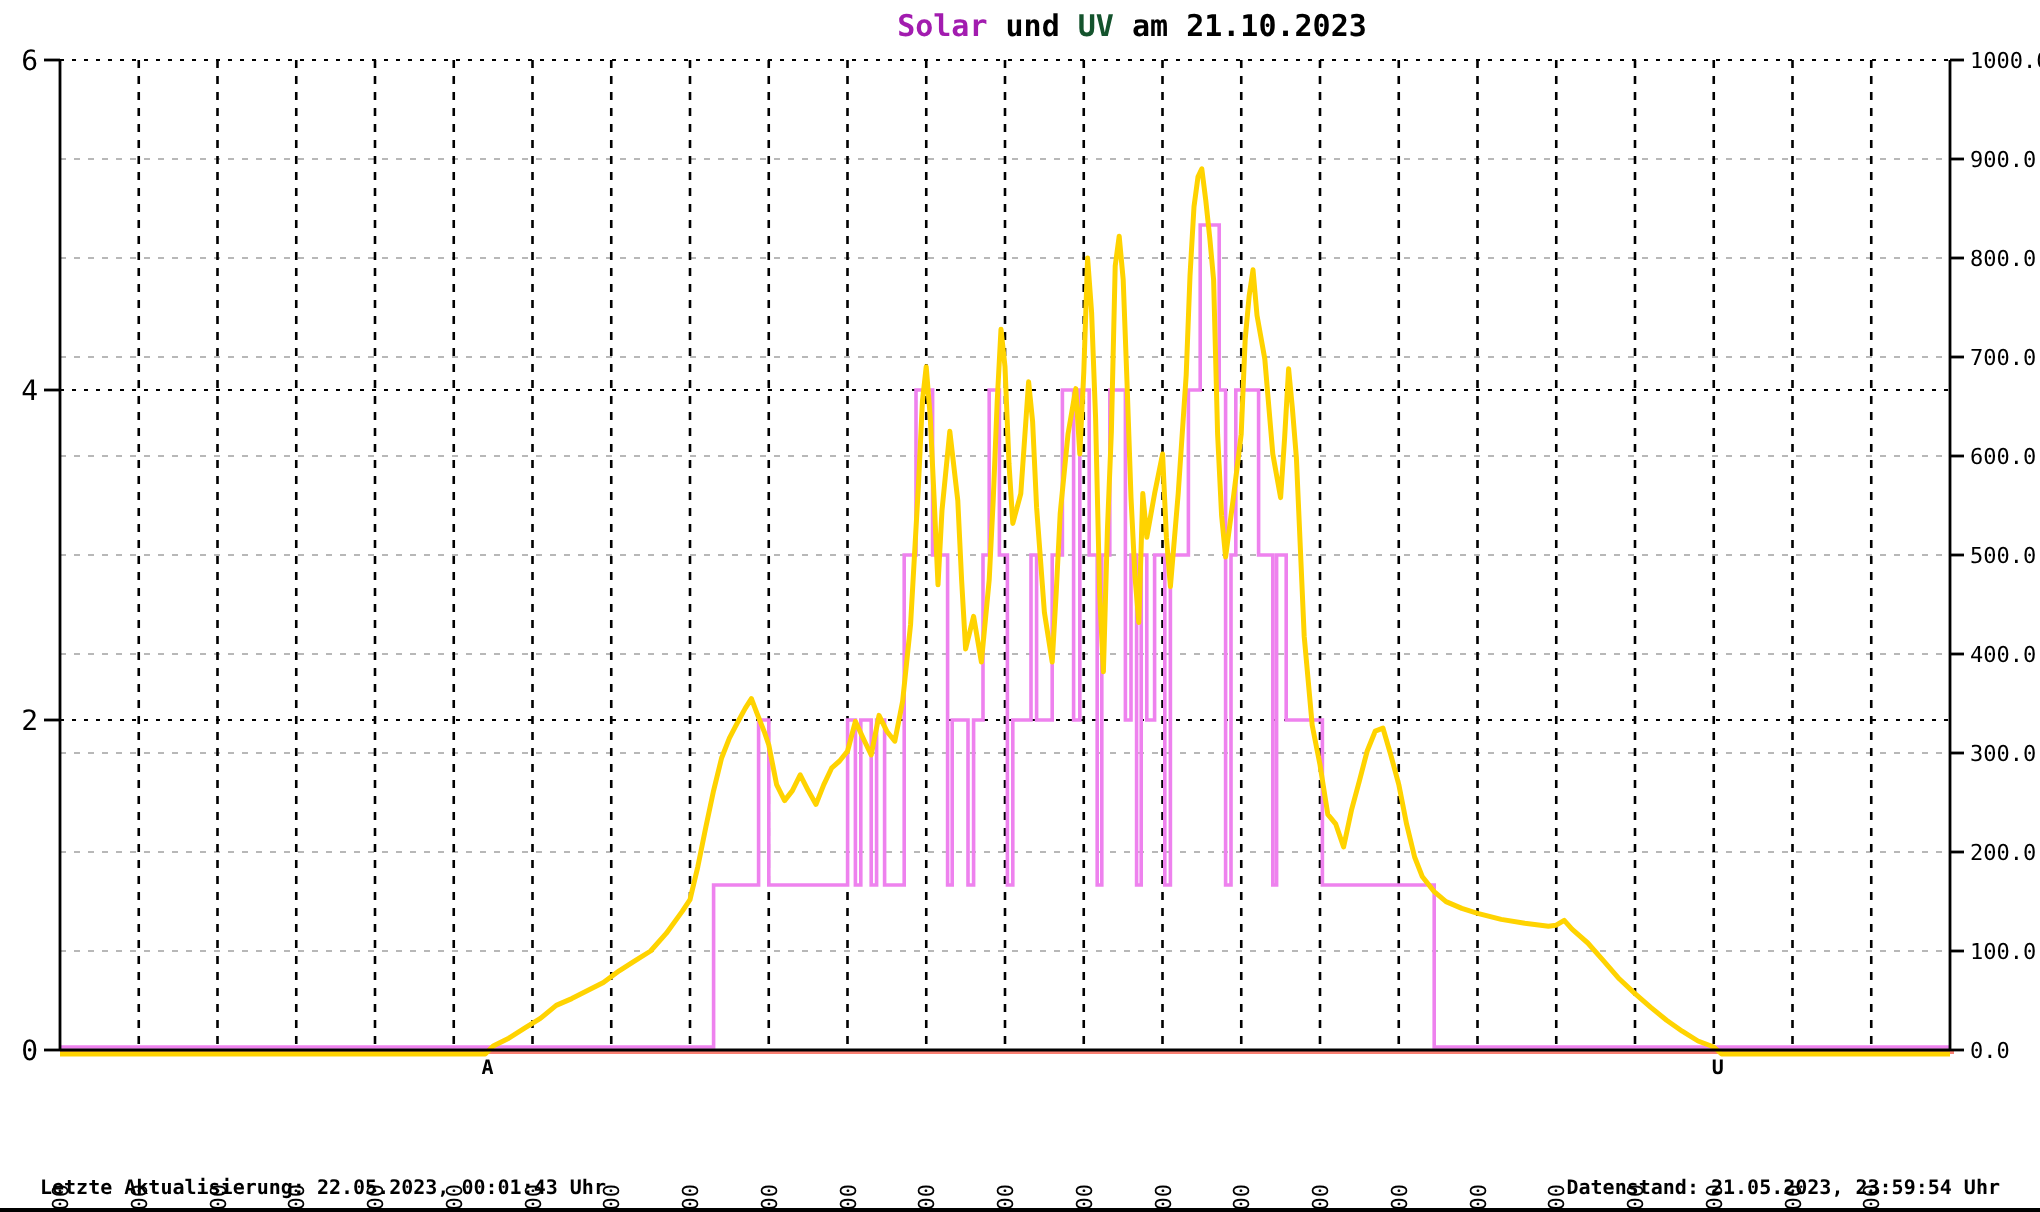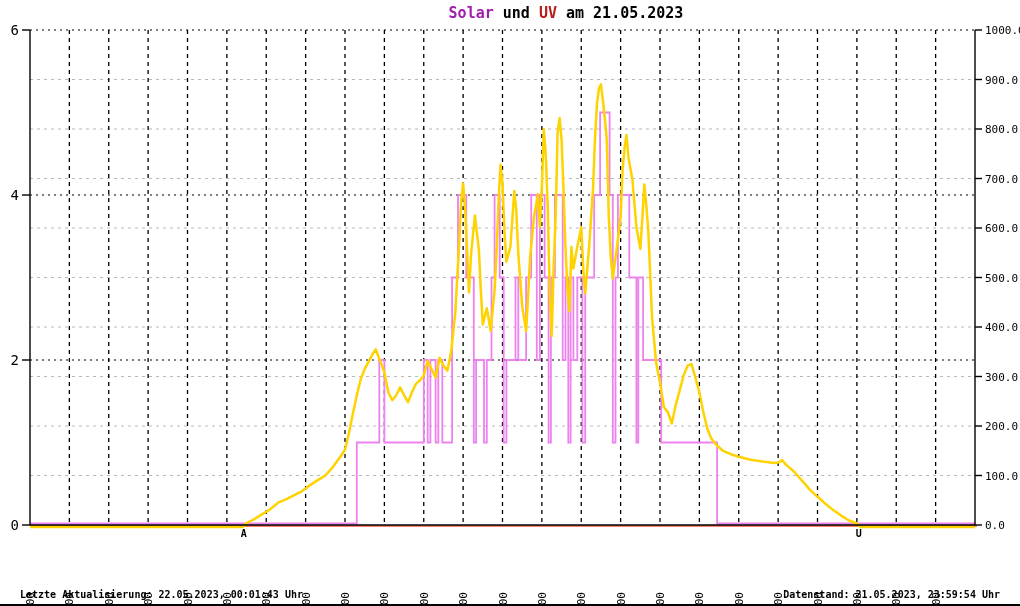--- a/index.html
+++ b/index.html
@@ -2,21 +2,21 @@
 <html><head>
 <meta charset="utf-8">
 <style>
   html,body{margin:0;padding:0;background:#fff;}
   #stage{position:relative;width:1020px;height:606px;background:#fff;overflow:hidden;
          font-family:"DejaVu Sans Mono","Liberation Mono",monospace;}
   #chart{position:absolute;left:0;top:0;}
   #title{position:absolute;top:4px;left:566px;transform:translateX(-50%);
          font-size:15px;font-weight:bold;white-space:nowrap;color:#000;}
   .t-solar{color:#a21caf;}
-  .t-uv{color:#b91c1c;}
+  .t-uv{color:#14532d;}
   .footer{position:absolute;bottom:6px;font-size:10px;font-weight:bold;color:#000;white-space:nowrap;}
   #footer-left{left:20px;}
   #footer-right{right:20px;text-align:center;}
   #bottombar{position:absolute;left:0;bottom:0;width:100%;height:2px;background:#000;}
   text{font-family:"DejaVu Sans Mono","Liberation Mono",monospace;fill:#000;}
 </style>
 </head>
 <body>
 
 <div id="stage">
@@ -113,18 +113,18 @@
       <text x="742.75" y="592" font-size="11" text-anchor="end" transform="rotate(-90 742.75 592)">21. 18:00</text>
       <text x="782.125" y="592" font-size="11" text-anchor="end" transform="rotate(-90 782.125 592)">21. 19:00</text>
       <text x="821.5" y="592" font-size="11" text-anchor="end" transform="rotate(-90 821.5 592)">21. 20:00</text>
       <text x="860.875" y="592" font-size="11" text-anchor="end" transform="rotate(-90 860.875 592)">21. 21:00</text>
       <text x="900.25" y="592" font-size="11" text-anchor="end" transform="rotate(-90 900.25 592)">21. 22:00</text>
       <text x="939.625" y="592" font-size="11" text-anchor="end" transform="rotate(-90 939.625 592)">21. 23:00</text>
       <text x="240.80624999999998" y="537" font-size="10" font-weight="bold" fill="#dd0000">A</text>
       <text x="855.84375" y="537" font-size="10" font-weight="bold" fill="#dd0000">U</text>
     </svg>
 
-  <div id="title"><span class="t-solar">Solar</span><span> und </span><span class="t-uv">UV</span><span> am 21.05.2023</span></div>
+  <div id="title"><span class="t-solar">Solar</span><span> und </span><span class="t-uv">UV</span><span> am 21.10.2023</span></div>
 
   <div id="footer-left" class="footer">Letzte Aktualisierung: 22.05.2023, 00:01:43 Uhr</div>
   <div id="footer-right" class="footer">Datenstand: 21.05.2023, 23:59:54 Uhr</div>
   <div id="bottombar"></div>
 </div>
 
 </body></html>

